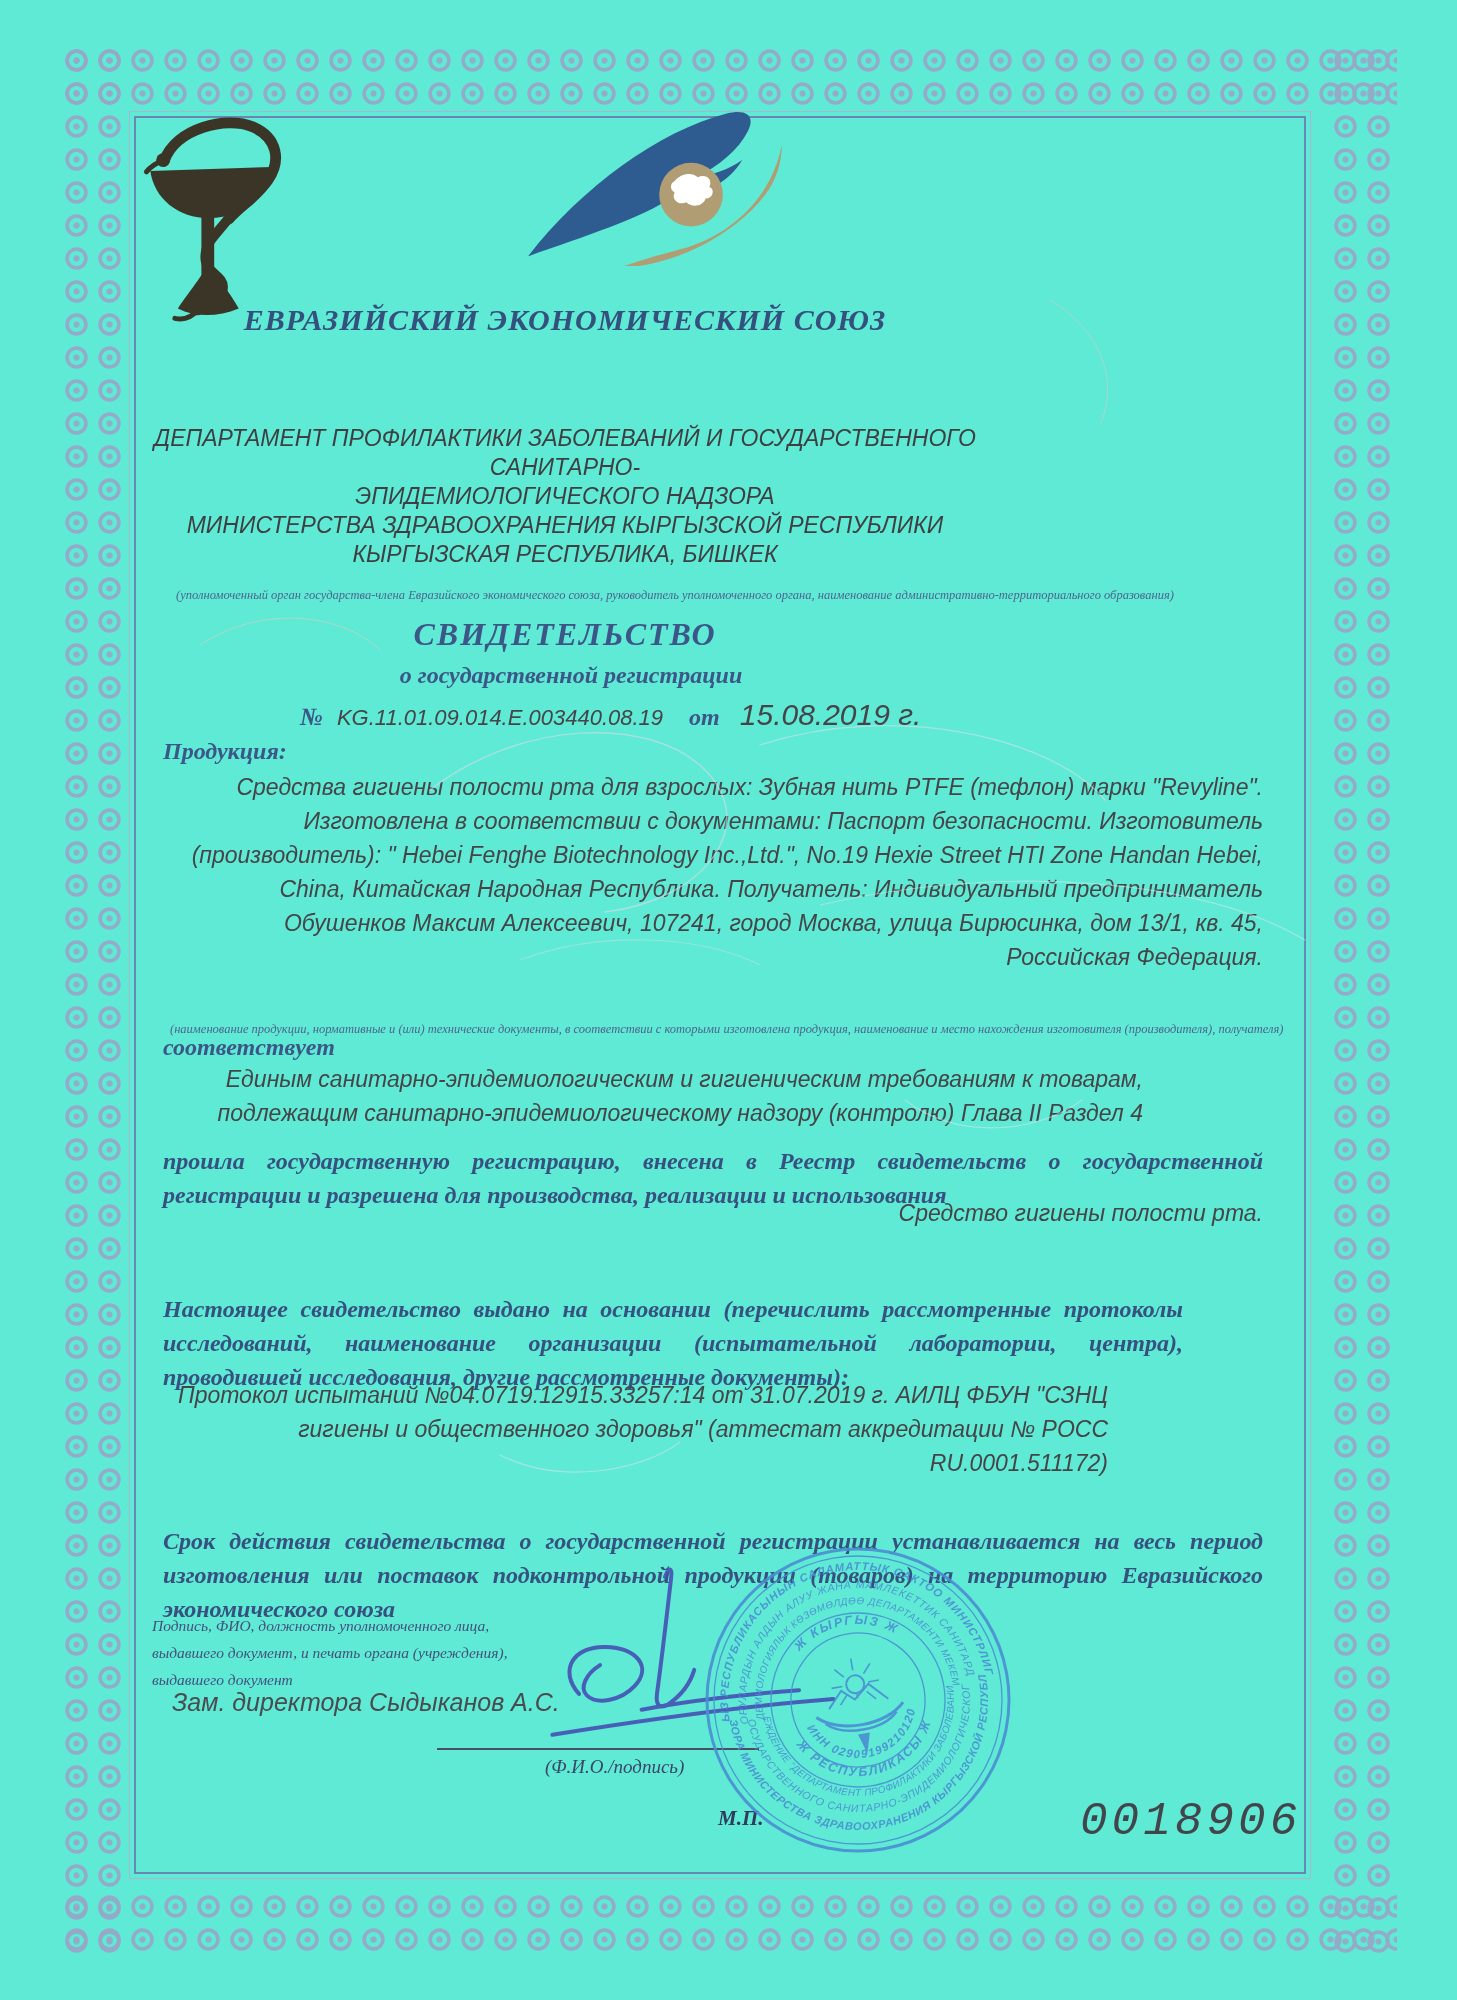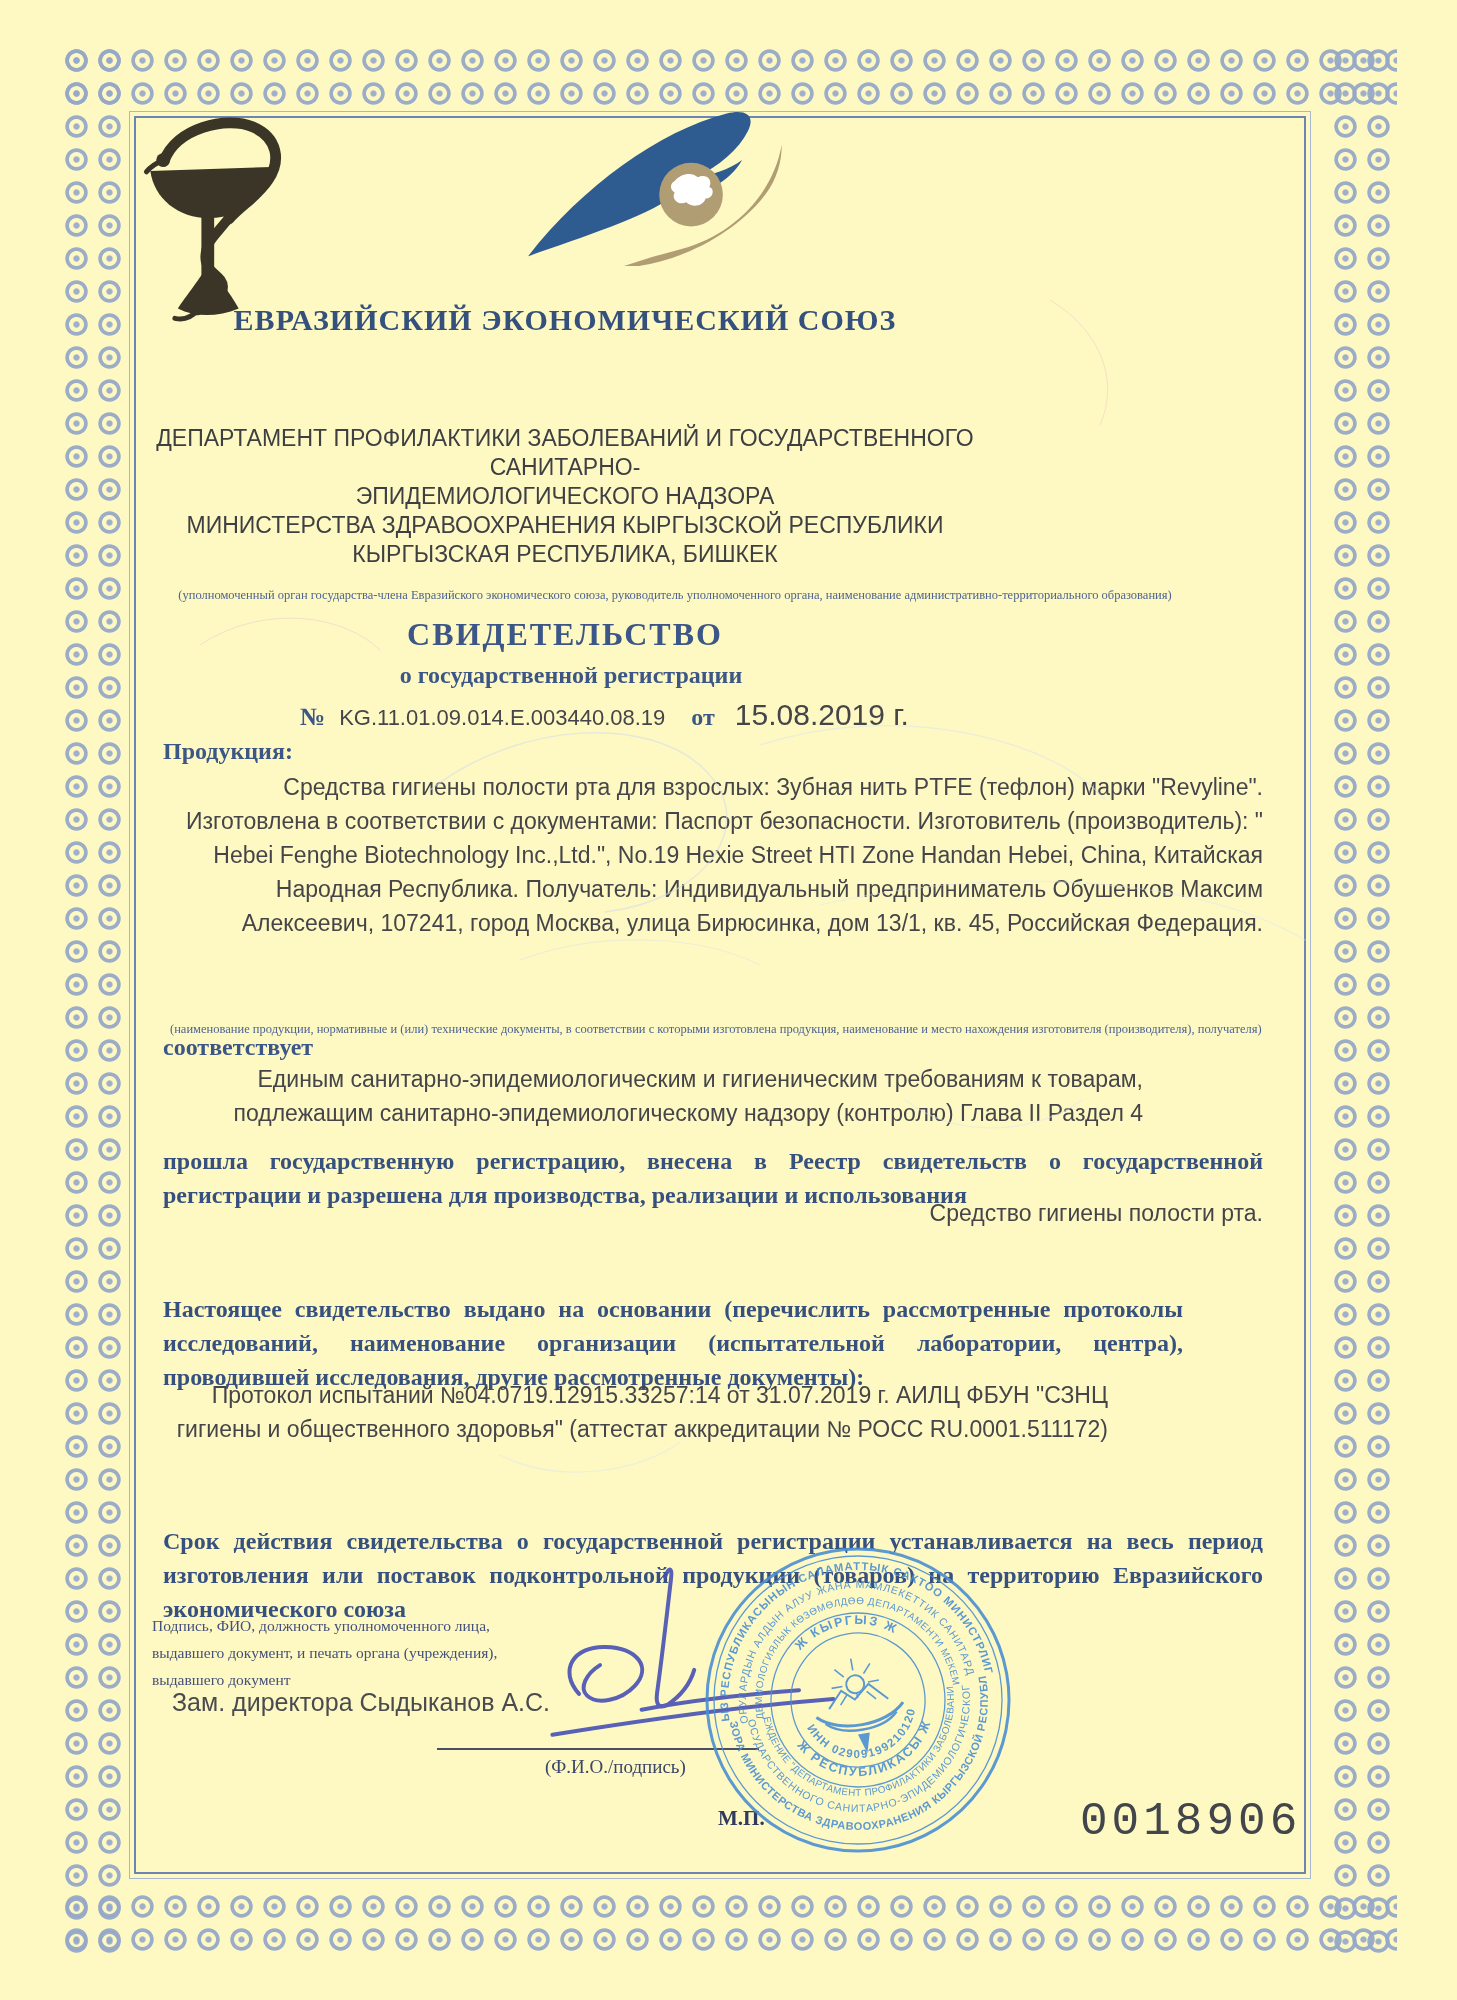--- a/index.html
+++ b/index.html
@@ -1,19 +1,19 @@
 <!DOCTYPE html>
 <html><head>
 <meta charset="utf-8">
 <style>
   html,body{margin:0;padding:0;background:#e8e8e6;}
   .page{
-    position:relative;width:1457px;height:2000px;background:#fef9c3;
+    position:relative;width:1457px;height:2000px;background:#5eead4;
     font-family:"Liberation Sans","DejaVu Sans",sans-serif;color:#46474b;
-    overflow:hidden;margin:0 auto;
+    overflow:hidden;margin:0 auto;font-style:italic;
   }
   .abs{position:absolute;}
   .serif{font-family:"Liberation Serif","DejaVu Serif",serif;}
   .mono{font-family:"Liberation Mono","DejaVu Sans Mono",monospace;}
   
   .orn{
     background-image:
       radial-gradient(circle at 50% 50%, rgba(150,168,200,0) 30%, rgba(150,168,200,.95) 34%, rgba(150,168,200,.95) 46%, rgba(150,168,200,0) 50%),
       radial-gradient(circle at 50% 50%, rgba(150,168,200,.9) 0, rgba(150,168,200,.9) 11%, rgba(150,168,200,0) 16%);
     background-size:33px 33px;

